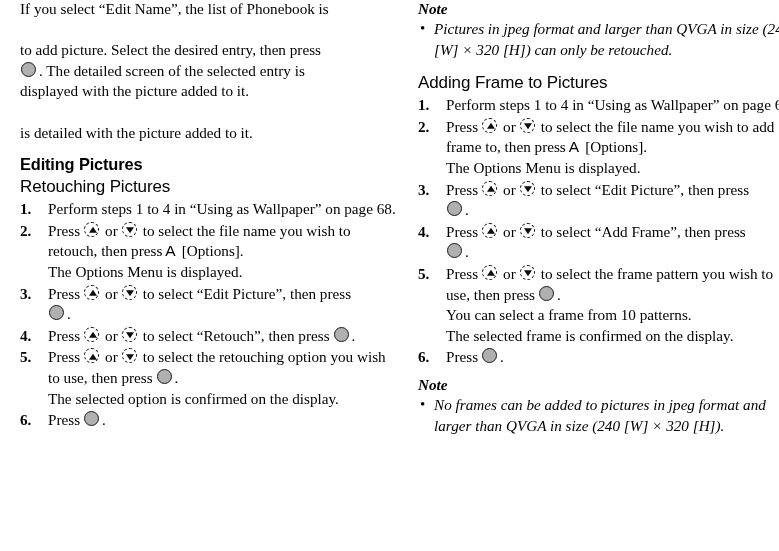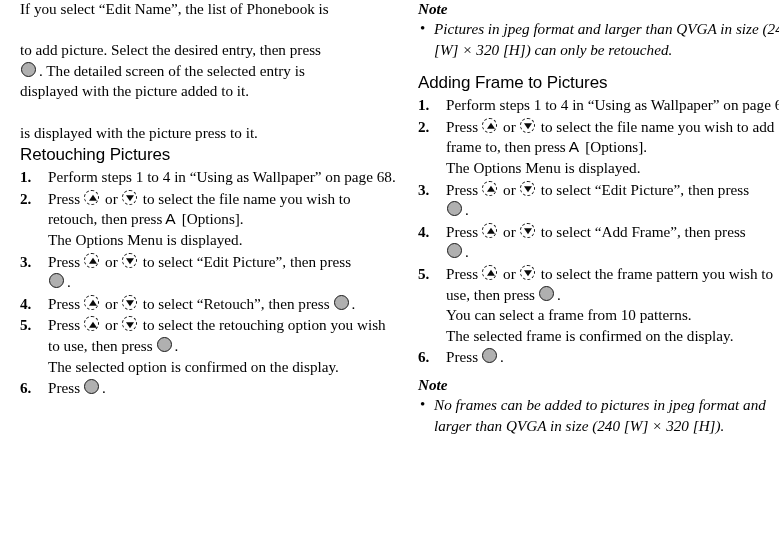--- a/index.html
+++ b/index.html
@@ -202,23 +202,24 @@
 
   <div class="col col-left">
 
     <div class="body-text" style="margin-top:-1px;">
       <span>If you select “Edit Name”, the list of Phonebook is</span><br>
       <br>
       <span>to add picture. Select the desired entry, then press</span><br>
       <span class="key key-center"><span class="disc"></span></span><span>. The detailed screen of the selected entry is</span><br>
       <span>displayed with the picture added to it.</span><br>
       <br>
-      <span>is displayed with the picture press to it.</span>
+      <span>is detailed with the picture added to it.</span>
     </div>
 
+    <h2 class="h-section" style="margin-top:10px;">Editing Pictures</h2>
 
     <h3 class="h-sub" style="margin-top:0;">Retouching Pictures</h3>
 
     <ol class="steps" style="margin-top:1px;">
 
       <li class="step">
         <span class="num">1.</span>
         <span>Perform steps 1 to 4 in “Using as Wallpaper” on page 68.</span>
       </li>
 

